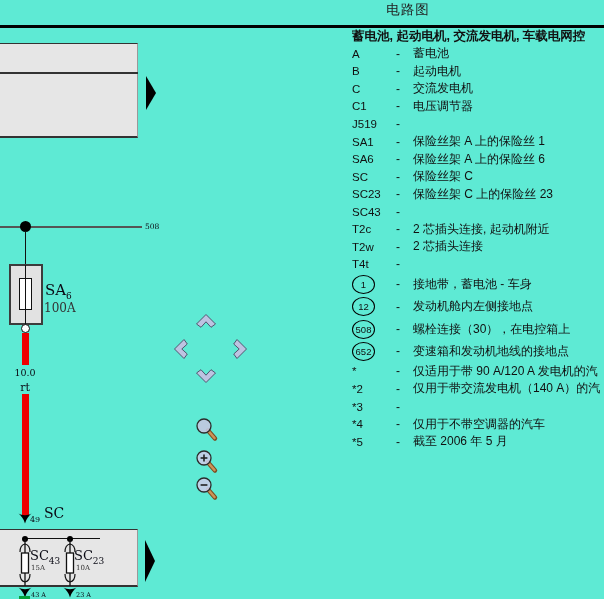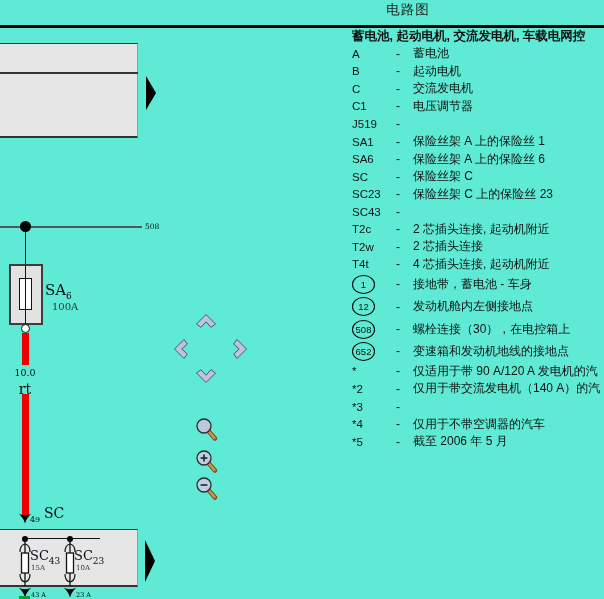--- a/index.html
+++ b/index.html
@@ -31,28 +31,28 @@
   .line-508 { left:0; top:226px; width:142px; height:1.5px; background:#555; }
   .dot-junction { left:20px; top:221px; width:11px; height:11px; background:#000; border-radius:50%; }
   .label-508 { left:145px; top:222px; font-size:7.5px; }
   .vwire-1 { left:24.5px; top:231px; width:1.4px; height:34px; background:#111; }
 
   .sa6-box { left:9px; top:264px; width:34px; height:61px; background:#e2e2e2; border:2px solid #3c3c3c; }
   .sa6-inner { left:19px; top:278px; width:13px; height:32px; background:#fff; border:1.5px solid #111; }
   .vwire-2 { left:24.5px; top:265px; width:1.4px; height:60px; background:#111; }
   .label-sa6 { left:45px; top:281px; font-size:15px; }
   .label-sa6 sub, .fuse-label sub { font-size:9px; }
-  .label-100a { left:52px; top:301px; font-size:10px; color:#333; }
+  .label-100a { left:44px; top:301px; font-size:12px; color:#333; }
   .terminal-ring { left:21px; top:324px; width:9px; height:9px; background:#fff; border:1.6px solid #111; border-radius:50%; }
 
   .red-wire { background:#ee0000; width:7px; left:21.5px; }
   .red-1 { top:333px; height:32px; }
   .red-2 { top:394px; height:122px; }
   .wire-size { left:11px; top:367px; width:28px; text-align:center; font-size:9.5px; }
-  .wire-color { left:11px; top:381px; width:28px; text-align:center; font-size:14px; }
+  .wire-color { left:11px; top:381px; width:28px; text-align:center; font-size:11px; }
 
   .label-49 { left:30px; top:515px; font-size:8px; }
   .label-sc { left:44px; top:505px; font-size:14px; }
 
   .bus-hline { left:24px; top:538px; width:76px; height:1.4px; background:#111; }
   .dot-small { width:6px; height:6px; background:#000; border-radius:50%; }
   .dot-b1 { left:22px; top:536px; }
   .dot-b2 { left:66.5px; top:536px; }
 
   .fuse-svg { width:16px; height:47px; }
@@ -272,21 +272,20 @@
 
       <div class="lrow">
         <span class="code"><span>T2w</span></span>
         <span class="dash">-</span>
         <span class="desc">2 芯插头连接</span>
       </div>
 
       <div class="lrow">
         <span class="code"><span>T4t</span></span>
         <span class="dash">-</span>
-        <span class="desc">4 芯插头连接, 起动机附近</span>
       </div>
 
       <div class="lrow circled">
         <span class="code"><span>1</span></span>
         <span class="dash">-</span>
         <span class="desc">接地带，蓄电池 - 车身</span>
       </div>
 
       <div class="lrow circled">
         <span class="code"><span>12</span></span>

